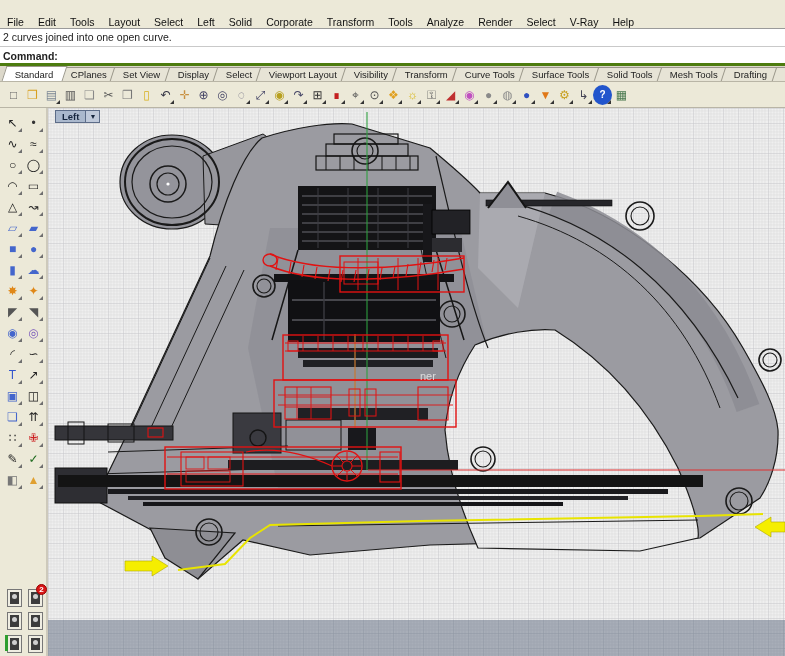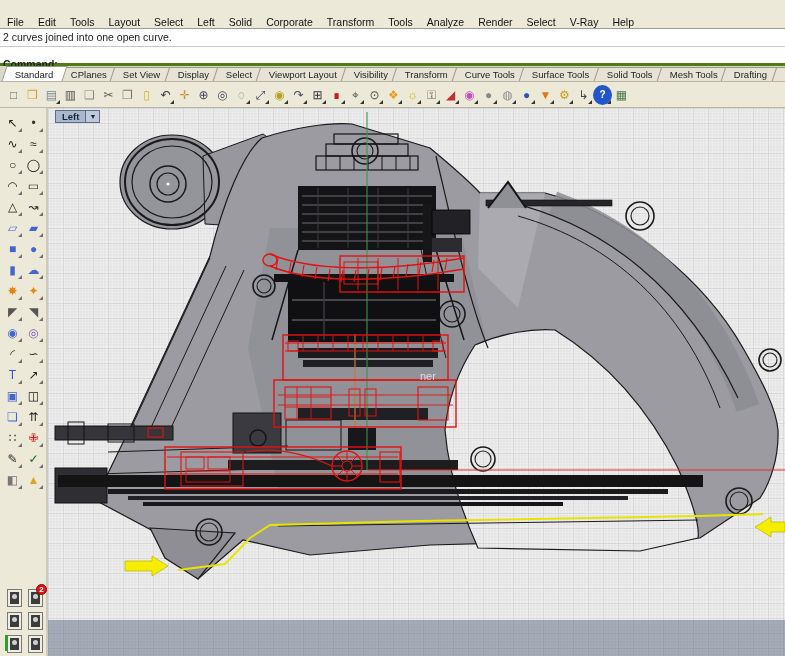--- a/index.html
+++ b/index.html
@@ -15,21 +15,21 @@
 
   
   #menubar{position:absolute;left:0;top:15px;width:785px;height:13px;background:#ece9d8;
     display:flex;align-items:center;font-size:10.5px;color:#111;}
   #menubar .menu-item{padding:0 7px;cursor:default;}
 
   
   #cmdbox{position:absolute;left:0;top:28px;width:785px;height:38px;background:#fff;
     border-top:1px solid #9a9a9a;border-bottom:3px solid #4d7c0f;font-size:10.5px;color:#222;}
   #cmd-history{height:18px;line-height:17px;padding-left:3px;border-bottom:1px solid #c9c9c9;}
-  #cmd-prompt{height:18px;line-height:18px;padding-left:3px;font-weight:bold;margin-top:8px;}
+  #cmd-prompt{height:18px;line-height:18px;padding-left:3px;font-weight:bold;}
 
   
   #tabbar{position:absolute;left:0;top:66px;width:785px;height:16px;background:#dcd8ca;
     display:flex;align-items:flex-end;padding-left:4px;border-bottom:1px solid #b9b5a6;}
   .tab{position:relative;height:14px;padding:0 10px;margin-right:-5px;font-size:9.5px;color:#222;
     background:#e7e4d6;border:1px solid #9a978a;border-bottom:none;transform:skewX(-18deg);
     display:flex;align-items:center;}
   .tab>span{transform:skewX(18deg);white-space:nowrap;}
   .tab.active{background:#fff;z-index:3;height:15px;font-weight:normal;}
 

